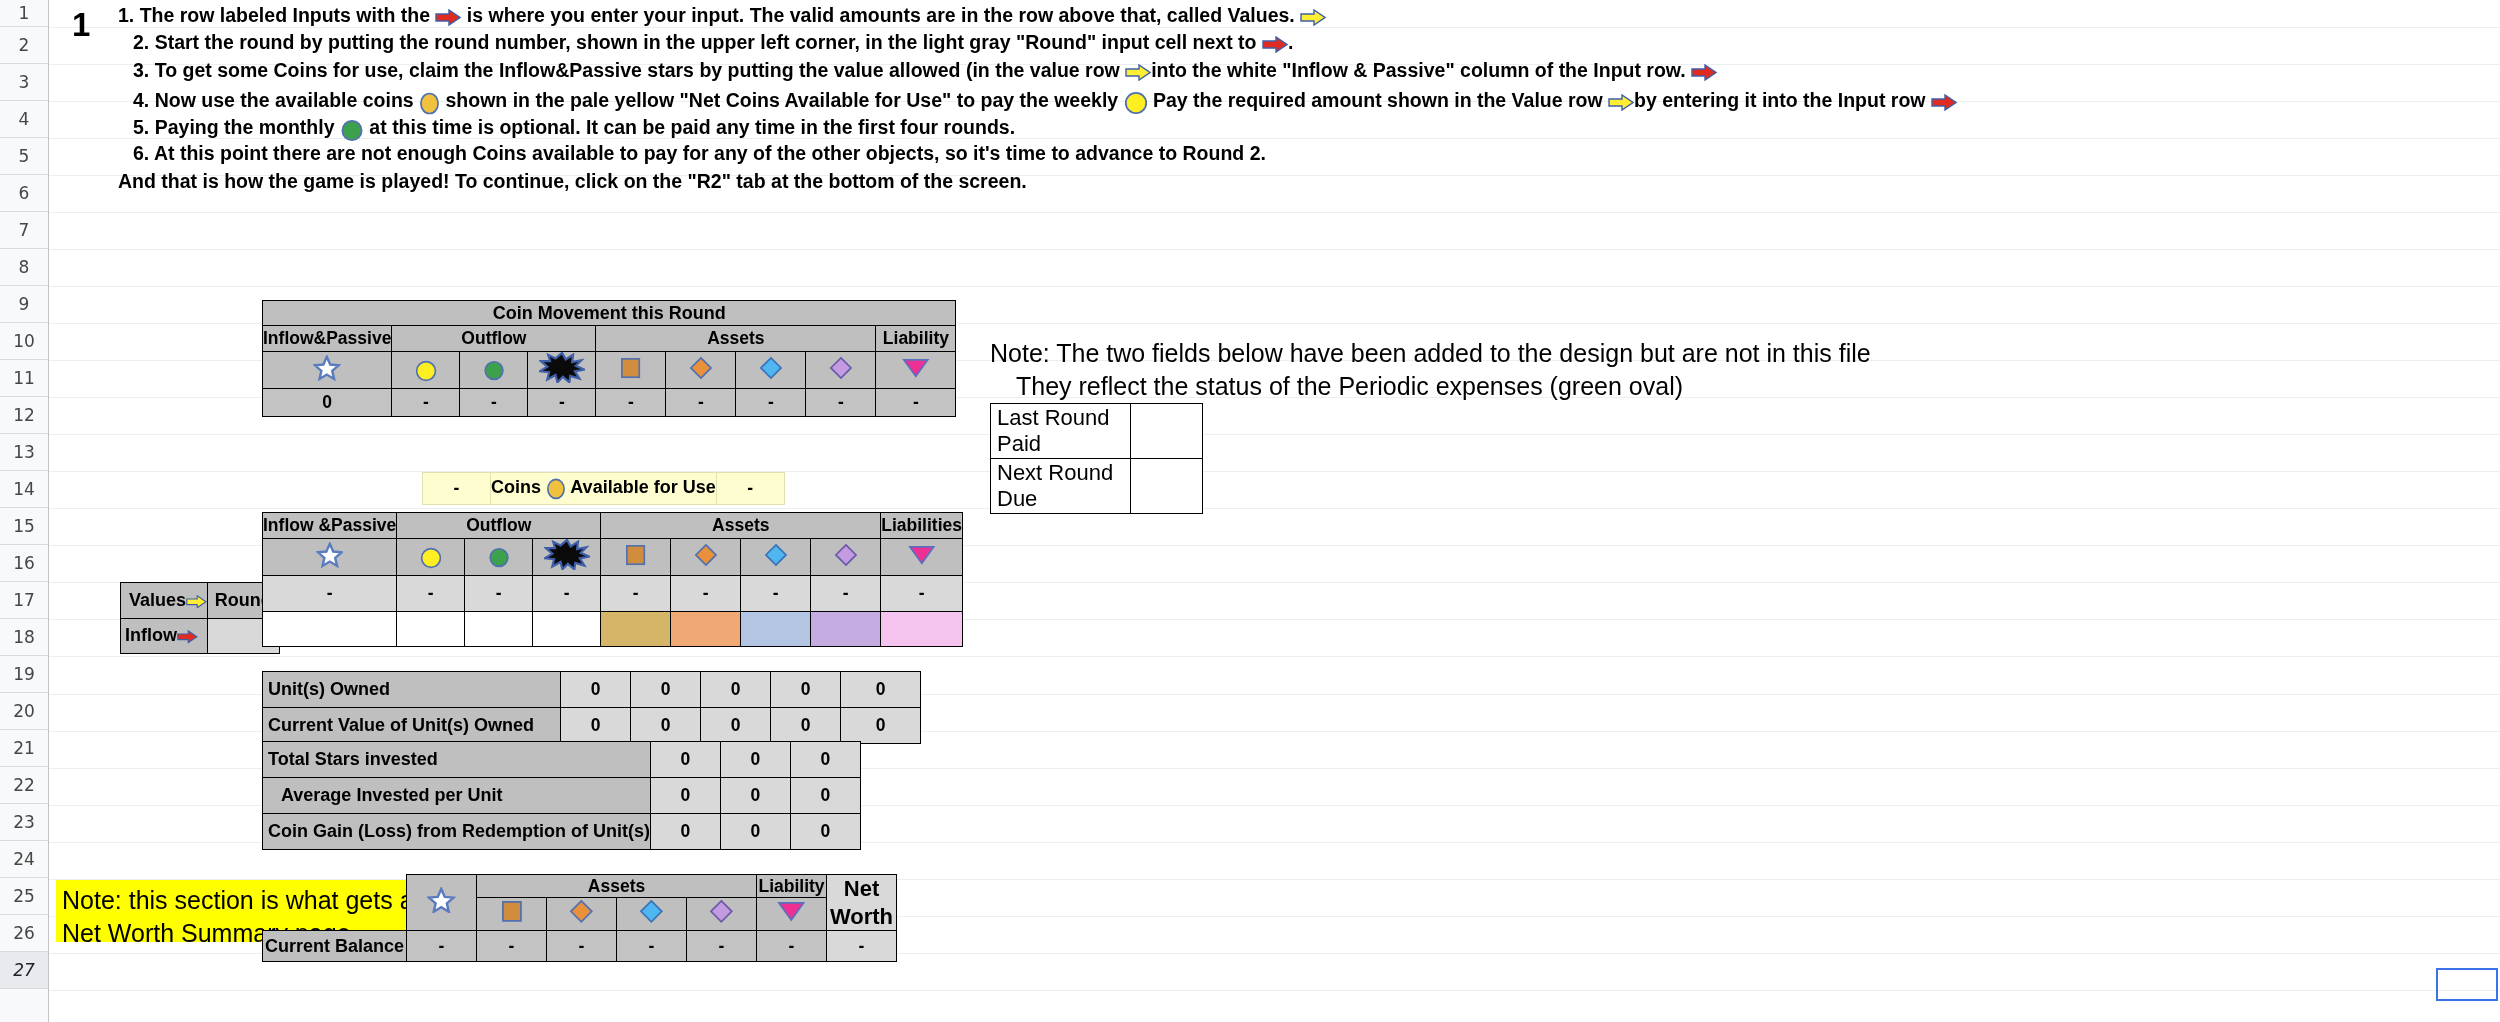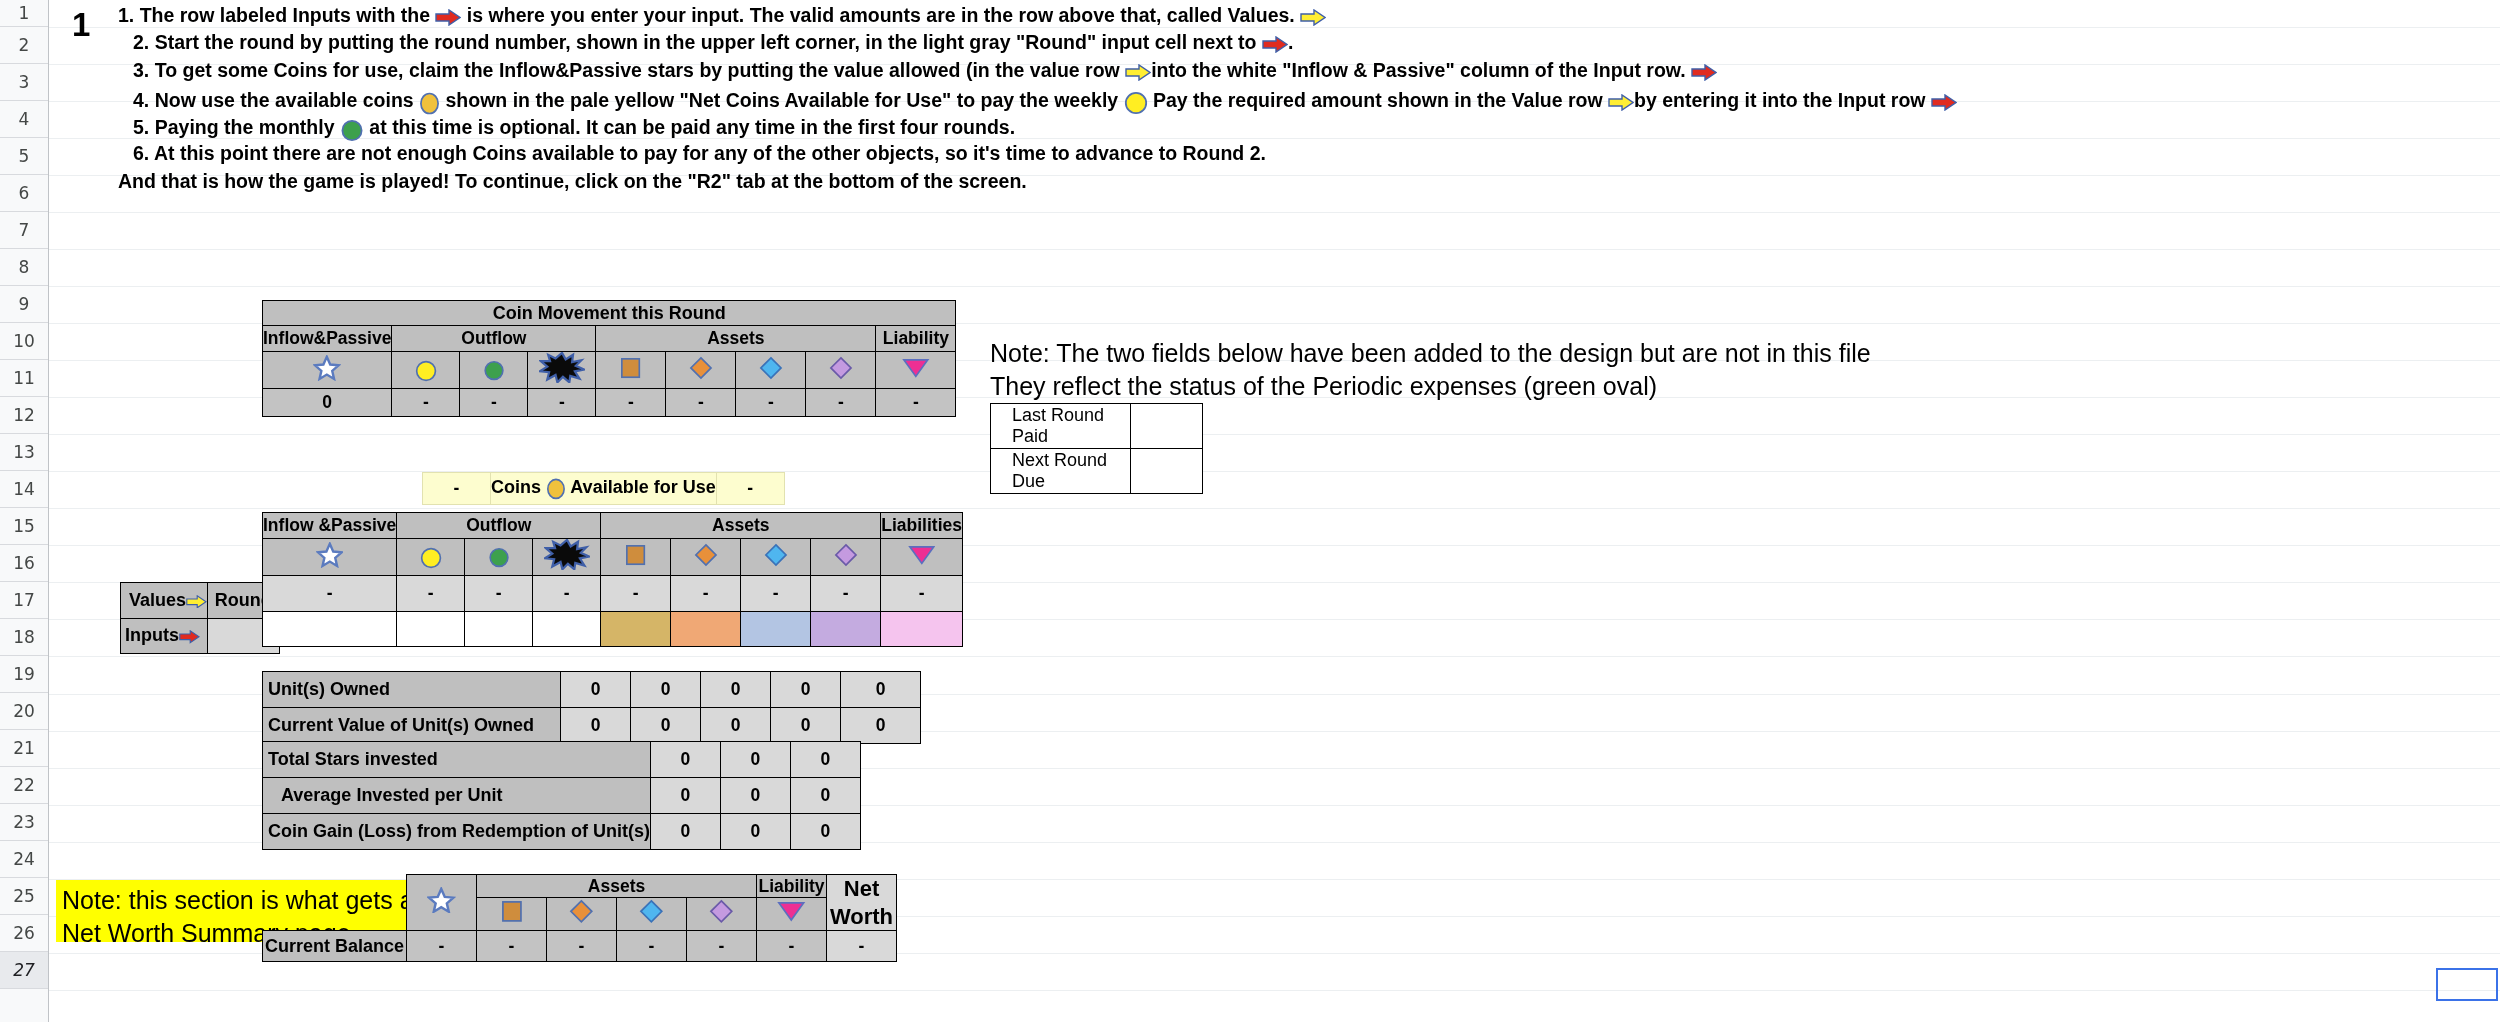--- a/index.html
+++ b/index.html
@@ -71,22 +71,22 @@
   .c-peach{background:#f0a875;}
   .c-blue{background:#b3c5e3;}
   .c-purple{background:#c4abe0;}
   .c-pink{background:#f5c4ee;}
   .smaller{font-size:14.5px;}
 
   
   table.notebox{border-collapse:collapse;table-layout:fixed;}
   table.notebox td{
     border:1.6px solid #000;height:29px;
-    font-size:18px;font-weight:normal;text-align:left;
-    padding-left:21px;font-family:"Liberation Sans", sans-serif;color:#000;
+    font-size:22px;font-weight:normal;text-align:left;
+    padding-left:6px;font-family:"Liberation Sans", sans-serif;color:#000;
     background:#fff;
   }
 
   
   #selcell{
     position:absolute;border:2.6px solid #3b72e8;
     box-sizing:border-box;z-index:9;
   }
 </style>
 </head>
@@ -272,21 +272,21 @@
         <col style="width:72px">
       </colgroup>
     <tbody>
         <tr>
       <td class="g-dark" style="height:35px;text-align:left;padding-left:8px;font-size:18px;"><span>Values</span><span class="ico" style="transform: translateY(2px);"><svg width="20.8" height="13.600000000000001" viewBox="0 0 26 17">
                 <path d="M1 5 L14 5 L14 1 L25 8.5 L14 16 L14 12 L1 12 Z" fill="#ffee33" stroke="#3f5fa8" stroke-width="1.4"></path>
               </svg></span></td>
       <td class="g-dark" style="font-size:18px;">Round</td>
     </tr>
     <tr>
-      <td class="g-dark" style="height:34px;text-align:left;padding-left:4px;font-size:18px;"><span>Inputs</span><span class="ico" style="transform: translateY(2px);"><svg width="20.8" height="13.600000000000001" viewBox="0 0 26 17">
+      <td class="g-dark" style="height:34px;text-align:left;padding-left:4px;font-size:18px;"><span>Inflow</span><span class="ico" style="transform: translateY(2px);"><svg width="20.8" height="13.600000000000001" viewBox="0 0 26 17">
                 <path d="M1 5 L14 5 L14 1 L25 8.5 L14 16 L14 12 L1 12 Z" fill="#e02b20" stroke="#3f5fa8" stroke-width="1.4"></path>
               </svg></span></td>
       <td class="g-light"></td>
     </tr>
   </tbody>
     </table>
 
   <table class="xl abs" id="maintbl" style="left:214px;top:512px;">
     <colgroup>
       <col style="width:92px">
@@ -469,21 +469,21 @@
       <td class="g-mid">-</td>
       <td class="g-mid">-</td>
       <td class="g-mid">-</td>
       <td class="g-mid">-</td>
       <td class="g-light">-</td>
     </tr>
   </tbody>
     </table>
 
   <div class="abs plain" style="left:942px;top:341px;">Note:  The two fields below have been added to the design but are not in this file</div>
-  <div class="abs plain" style="left:942px;top:374px;">They reflect the status of the Periodic expenses (green oval)</div>
+  <div class="abs plain" style="left:968px;top:374px;">They reflect the status of the Periodic expenses (green oval)</div>
   <table class="notebox abs" style="left:942px;top:403px;">
     <colgroup>
         <col style="width:140px">
         <col style="width:72px">
       </colgroup>
     <tbody>
         <tr>
       <td>Last Round Paid</td>
       <td></td>
     </tr>

